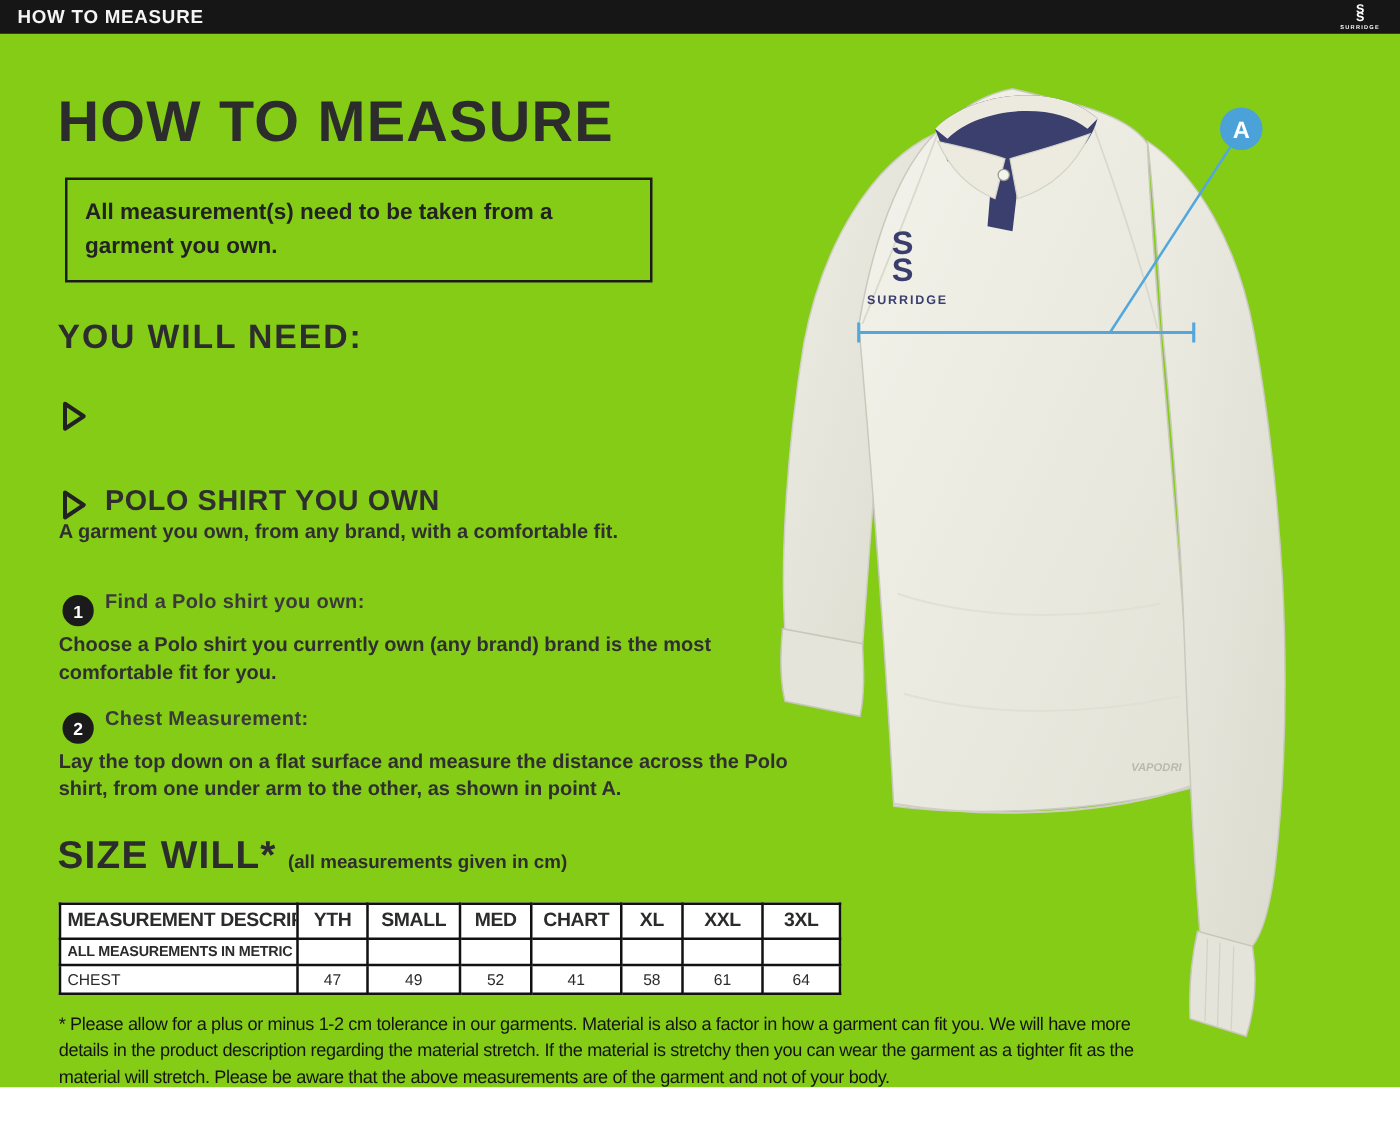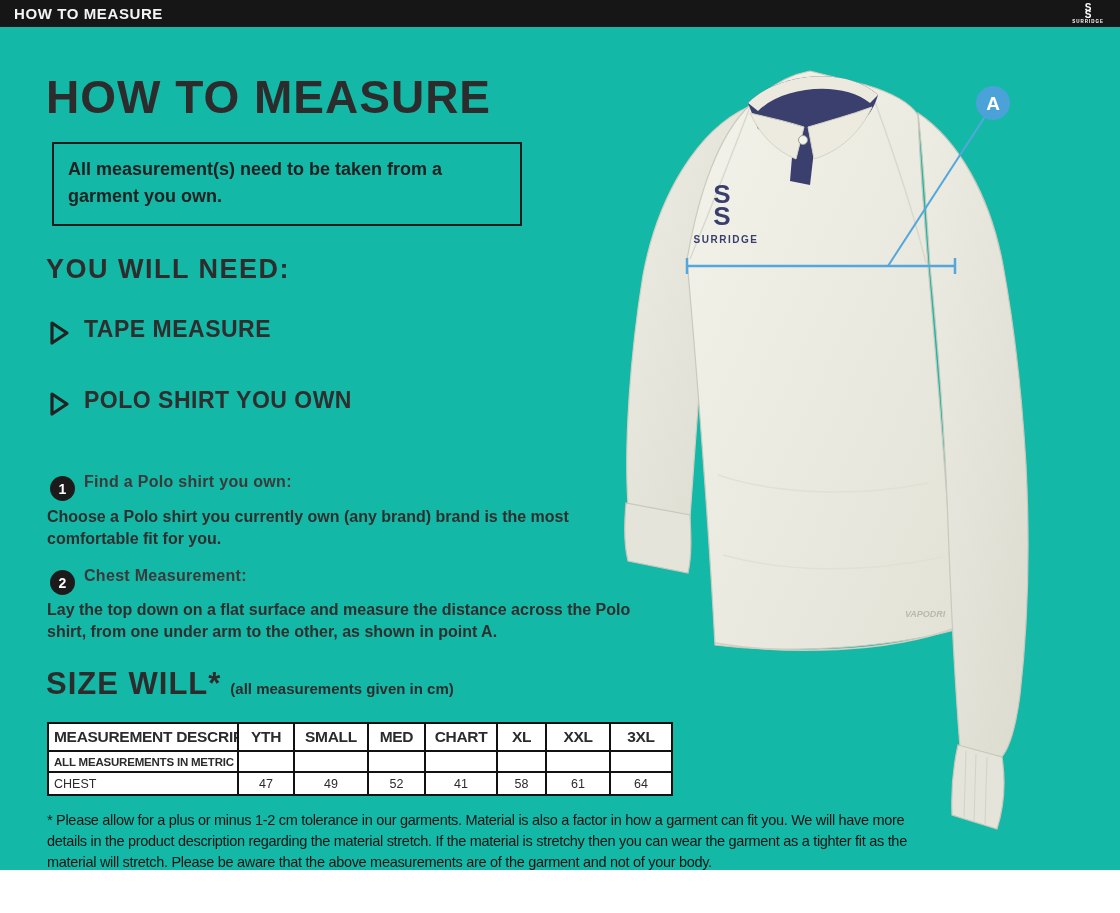--- a/index.html
+++ b/index.html
@@ -1,17 +1,17 @@
 <!DOCTYPE html>
 <html><head>
 <meta charset="utf-8">
 <style>
   html,body{margin:0;padding:0;background:#fff;}
   body{font-family:"Liberation Sans",sans-serif;color:#2b2b2b;}
-  #page{position:relative;width:1120px;height:870px;background:#14b8a6;overflow:hidden;}
+  #page{position:relative;width:1120px;height:870px;background:#84cc16;overflow:hidden;}
 
   
   .topbar{position:absolute;top:0;left:0;width:1120px;height:27px;background:#161616;display:flex;align-items:center;}
   .topbar-title{color:#f4f4f4;font-size:15px;font-weight:bold;letter-spacing:.6px;padding-left:14px;}
   .topbar-brand{position:absolute;right:6px;top:0;height:27px;display:flex;flex-direction:column;align-items:center;justify-content:center;padding:0 10px;}
   .topbar-brand .ss{display:flex;flex-direction:column;align-items:center;}
   .topbar-brand .ss span{display:block;color:#fff;font-weight:bold;font-size:10px;line-height:7px;}
   .topbar-brand .bname{color:#fff;font-weight:bold;font-size:4.5px;letter-spacing:1px;margin-top:1px;}
 
   
@@ -64,26 +64,26 @@
 
   <div class="h1">HOW TO MEASURE</div>
 
   <div class="notice">All measurement(s) need to be taken from a garment you own.</div>
 
   <div class="ywn-title">YOU WILL NEED:</div>
 
   <svg class="need-icon" style="top:320px;" viewBox="0 0 22 26">
     <path d="M4 3 L19 13 L4 23 Z" fill="none" stroke="#222" stroke-width="3.2" stroke-linejoin="round"></path>
   </svg>
-  <div class="need-label" style="top:316px;">TAPE MEASURE</div>
 
   <svg class="need-icon" style="top:391px;" viewBox="0 0 22 26">
     <path d="M4 3 L19 13 L4 23 Z" fill="none" stroke="#222" stroke-width="3.2" stroke-linejoin="round"></path>
   </svg>
   <div class="need-label" style="top:387px;">POLO SHIRT YOU OWN</div>
+  <div class="need-desc" style="top:417px;">A garment you own, from any brand, with a comfortable fit.</div>
 
   <div class="step-badge" style="top:476px;">1</div>
   <div class="step-title" style="top:473px;">Find a Polo shirt you own:</div>
   <div class="step-desc" style="top:506px;width:560px;">Choose a Polo shirt you currently own (any brand) brand is the most comfortable fit for you.</div>
 
   <div class="step-badge" style="top:570px;">2</div>
   <div class="step-title" style="top:567px;">Chest Measurement:</div>
   <div class="step-desc" style="top:599px;width:600px;">Lay the top down on a flat surface and measure the distance across the Polo shirt, from one under arm to the other, as shown in point A.</div>
 
   <div class="sc-head">

